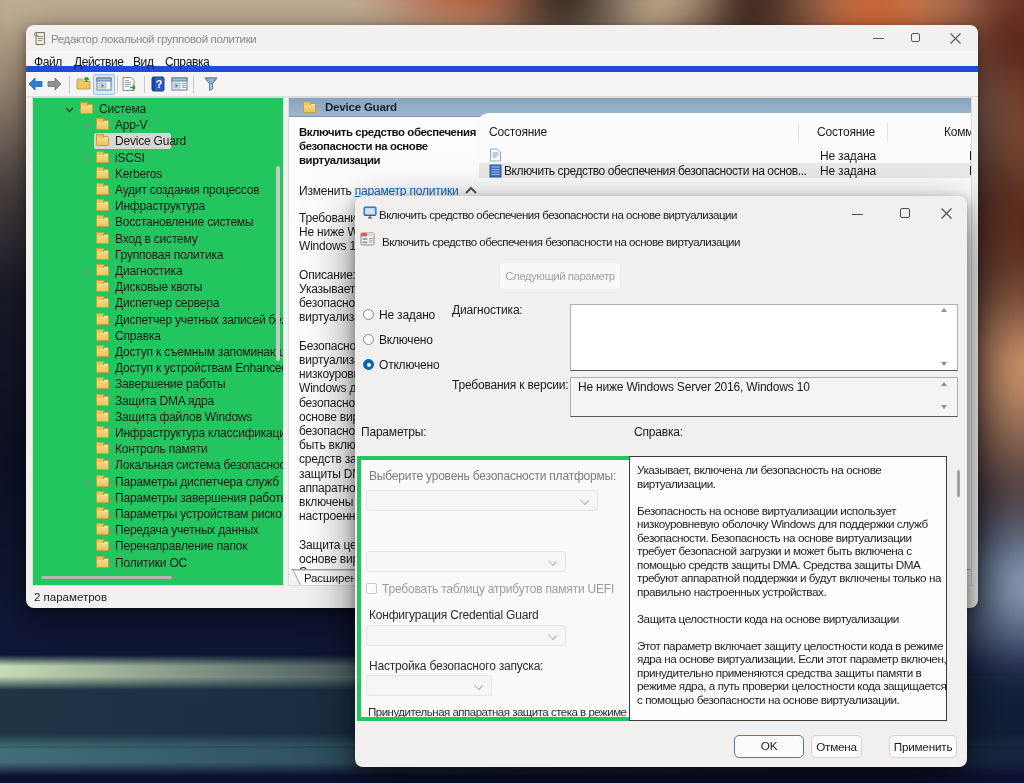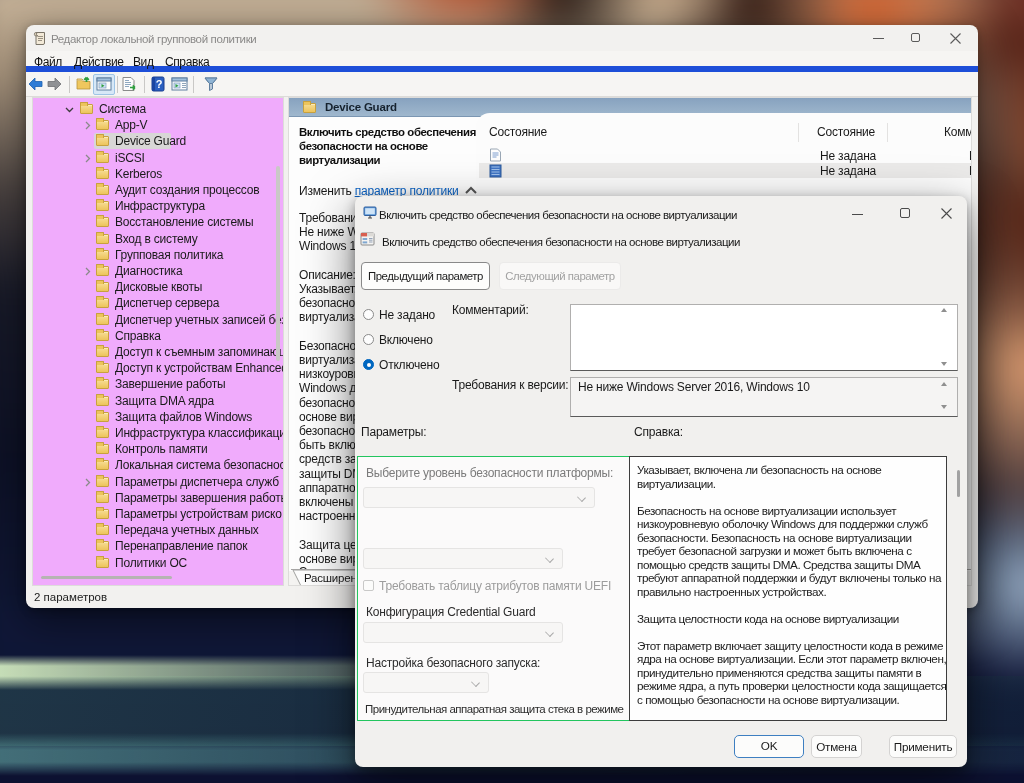--- a/index.html
+++ b/index.html
@@ -30,21 +30,21 @@
 
 #win{position:absolute;left:26px;top:25px;width:952px;height:583px;background:#f2f1ef;border-radius:8px;
 box-shadow:0 12px 40px rgba(0,0,0,.5),0 2px 8px rgba(0,0,0,.3);font-size:12px;color:#1a1a1a}
 .abs{position:absolute}
 #tbar .txt{position:absolute;left:25px;top:8px;color:#8a8988;font-size:11.5px;letter-spacing:-.35px}
 .capbtn{position:absolute;top:0;width:44px;height:28px}
 #menu{position:absolute;left:0;top:26px;right:0;height:21px;background:#f6f5f3;border-bottom:6px solid #1d4ed8}
 #menu span{position:absolute;top:4px;font-size:12px;color:#111;letter-spacing:-.4px}
 #tool{position:absolute;left:0;top:47px;right:0;height:25px;background:#f6f5f3;border-bottom:1px solid #dcdbd9}
 .sep{position:absolute;top:4px;width:1px;height:17px;background:#c9c8c6}
-#tree{position:absolute;left:6px;top:72px;width:252px;height:489px;background:#f0abfc;border:1px solid #dddcda;overflow:hidden}
+#tree{position:absolute;left:6px;top:72px;width:252px;height:489px;background:#22c55e;border:1px solid #dddcda;overflow:hidden}
 #rpane{position:absolute;left:262px;top:72px;width:684px;height:489px;background:#fdfdfd;border:1px solid #dddcda;overflow:hidden;font-size:12px}
 #status{position:absolute;left:0px;top:561px;width:952px;height:22px;font-size:11.5px;color:#222}
 .trow{position:absolute;height:16px;line-height:16px;white-space:nowrap;font-size:12px;letter-spacing:-.2px}
 .fold{position:absolute;width:13px;height:10px;background:linear-gradient(#f7dd95,#edc45b);border:1px solid #c8a13e;border-radius:1px;box-shadow:inset 0 1px 0 #fbeab8}
 .fold:before{content:"";position:absolute;left:-1px;top:-3px;width:6px;height:3px;background:#edc45b;border:1px solid #c8a13e;border-bottom:none;border-radius:1px 1px 0 0}
 .cv{position:absolute;width:9px;height:9px;fill:none;stroke:#3c3c3c;stroke-width:1.3}
 .cvg{stroke:#8a8a8a}
 
 #dgbar{position:absolute;left:0;top:0;width:682px;height:19px;background:linear-gradient(180deg,#87a2bf,#9fb7cd);border-bottom:1px solid #7b96b2}
 #listpanel{position:absolute;left:187px;top:15px;width:495px;height:456px;background:#fcfcfc;border-top-left-radius:14px}
@@ -291,20 +291,21 @@
           <path d="M1.5 1h7l3 3v9h-10z" fill="#fdfdfd" stroke="#9aa7b5"></path>
           <path d="M3.5 5h6M3.5 7h6M3.5 9h4" stroke="#7f9fd0" stroke-width="1"></path>
         </svg>
       <span class="lrow" style="left:344px;top:36px">Не задана</span>
       <span class="lrow" style="left:493px;top:36px">Н</span>
       <div class="abs" style="left:3px;top:50px;width:492px;height:15px;background:#ebeae9"></div>
       <svg class="abs" style="left:13px;top:51px" width="13" height="14" viewBox="0 0 13 14">
           <rect x="1" y="1" width="11" height="12" fill="#3f74c4" stroke="#2c5999"></rect>
           <path d="M2.5 3h8M2.5 5.5h8M2.5 8h8M2.5 10.5h8" stroke="#9fc0ea" stroke-width="1"></path>
         </svg>
+      <span class="lrow" style="left:28px;top:51px;letter-spacing:-.4px">Включить средство обеспечения безопасности на основ...</span>
       <span class="lrow" style="left:344px;top:51px">Не задана</span>
       <span class="lrow" style="left:493px;top:51px">Н</span>
     </div>
     <div class="abs" style="left:10px;top:27px;white-space:nowrap;font-weight:bold;font-size:11.4px;line-height:14.2px;letter-spacing:-.4px;color:#101010">Включить средство обеспечения<br>безопасности на основе<br>виртуализации</div>
     <div class="abs" style="left:10px;top:86px;font-size:12px;letter-spacing:-.2px">Изменить <span style="color:#0b63c5;text-decoration:underline">параметр политики</span></div>
     <svg class="abs" style="left:176px;top:87px" width="12" height="10" viewBox="0 0 12 10">
         <path d="M1 8l5-5 5 5" fill="none" stroke="#555" stroke-width="2"></path>
       </svg>
     <div class="abs" style="left:10px;top:113px;white-space:nowrap;font-size:12px;line-height:14.2px;letter-spacing:-.2px;color:#1a1a1a">
       Требования:<br>Не ниже Windows Server<br>Windows 10<br><br>
@@ -342,45 +343,44 @@
   <svg class="abs" style="left:5px;top:36px" width="15" height="15" viewBox="0 0 15 15">
       <rect x="1" y="1" width="13" height="12" rx="1" fill="#f4f3f1" stroke="#8a8a8a"></rect>
       <rect x="1" y="1" width="6" height="3.4" fill="#d85f4f"></rect>
       <rect x="7" y="1" width="7" height="3.4" fill="#dcdad6"></rect>
       <rect x="2.6" y="6" width="4.6" height="2" fill="#7fa7d0"></rect>
       <rect x="2.6" y="9.4" width="4.6" height="2" fill="#7fa7d0"></rect>
       <path d="M9 6.5h3.5M9 8.2h3.5M9 10h3.5" stroke="#8a9ab0" stroke-width=".9"></path>
     </svg>
   <span class="abs" style="left:27px;top:40px;font-size:11.5px;letter-spacing:-.5px;white-space:nowrap">Включить средство обеспечения безопасности на основе виртуализации</span>
 
-  <div class="abs" style="left:6px;top:66px;width:129px;height:28px;background:#fdfdfc;border:1px solid #898989;border-radius:4px;text-align:center;line-height:26px;font-size:11.4px;letter-spacing:-.45px">Предыдущий параметр</div>
   <div class="abs" style="left:144px;top:66px;width:122px;height:28px;background:#f9f8f7;border:1px solid #ebeae9;border-radius:4px;text-align:center;line-height:26px;font-size:11.4px;color:#a2a2a2;letter-spacing:-.45px">Следующий параметр</div>
 
   <div class="abs" style="left:8px;top:113px;width:11px;height:11px;border:1px solid #8a8a8a;border-radius:50%;background:#fdfdfd"></div>
   <span class="abs" style="left:24px;top:112px;letter-spacing:-.2px">Не задано</span>
   <div class="abs" style="left:8px;top:138px;width:11px;height:11px;border:1px solid #8a8a8a;border-radius:50%;background:#fdfdfd"></div>
   <span class="abs" style="left:24px;top:137px;letter-spacing:-.2px">Включено</span>
   <div class="abs" style="left:8px;top:163px;width:11px;height:11px;border:1px solid #0067c0;border-radius:50%;background:#0067c0"></div>
   <div class="abs" style="left:11.5px;top:166.5px;width:4px;height:4px;border-radius:50%;background:#fff"></div>
   <span class="abs" style="left:24px;top:162px;letter-spacing:-.2px">Отключено</span>
 
-  <span class="abs" style="left:97px;top:107px;letter-spacing:-.2px">Комментарий:</span>
+  <span class="abs" style="left:97px;top:107px;letter-spacing:-.2px">Диагностика:</span>
   <div class="abs" style="left:215px;top:108px;width:388px;height:67px;background:#fff;border:1px solid #b0afae;border-bottom-color:#5a5a5a"></div>
   <i class="sa sau" style="left:586px;top:112px"></i>
   <i class="sa sad" style="left:586px;top:166px"></i>
   <span class="abs" style="left:97px;top:182px;letter-spacing:-.2px">Требования к версии:</span>
   <div class="abs" style="left:215px;top:181px;width:388px;height:40px;background:#f5f4f3;border:1px solid #b0afae;border-bottom-color:#5a5a5a"></div>
   <span class="abs" style="left:223px;top:184px;letter-spacing:-.2px">Не ниже Windows Server 2016, Windows 10</span>
   <i class="sa sau" style="left:586px;top:186px"></i>
   <i class="sa sad" style="left:586px;top:209px"></i>
 
   <span class="abs" style="left:6px;top:229px;letter-spacing:-.2px">Параметры:</span>
   <span class="abs" style="left:279px;top:229px;letter-spacing:-.2px">Справка:</span>
 
-  <div class="abs" style="left:2px;top:260px;width:284px;height:265px;background:#fbfafa;border:1px solid #22c55e;overflow:hidden">
+  <div class="abs" style="left:2px;top:260px;width:284px;height:265px;background:#fbfafa;border:4px solid #22c55e;overflow:hidden">
     <span class="abs" style="left:8px;top:9px;color:#7b7b7b;letter-spacing:-.2px">Выберите уровень безопасности платформы:</span>
     <div class="ddown" style="left:5px;top:30px;width:232px"></div>
     <div class="ddown" style="left:5px;top:91px;width:200px"></div>
     <div class="abs" style="left:5px;top:123px;width:11px;height:11px;border:1px solid #c9c9c8;border-radius:2px;background:#fcfcfb"></div>
     <span class="abs" style="left:21px;top:122px;color:#9c9c9c;letter-spacing:-.2px">Требовать таблицу атрибутов памяти UEFI</span>
     <span class="abs" style="left:8px;top:148px;color:#2c2c2c;letter-spacing:-.2px">Конфигурация Credential Guard</span>
     <div class="ddown" style="left:5px;top:165px;width:200px"></div>
     <span class="abs" style="left:8px;top:199px;color:#2c2c2c;letter-spacing:-.2px">Настройка безопасного запуска:</span>
     <div class="ddown" style="left:5px;top:215px;width:126px"></div>
     <span class="abs" style="left:7px;top:246px;color:#2c2c2c;font-size:11.5px;letter-spacing:-.5px;white-space:nowrap">Принудительная аппаратная защита стека в режиме</span>

